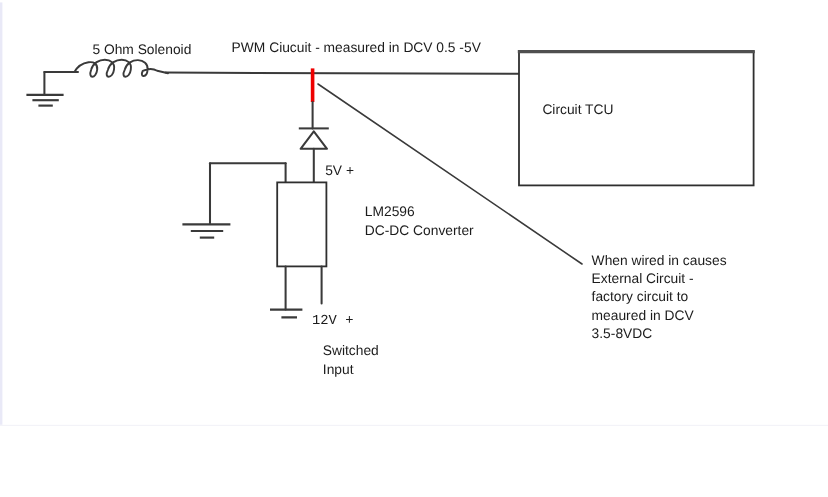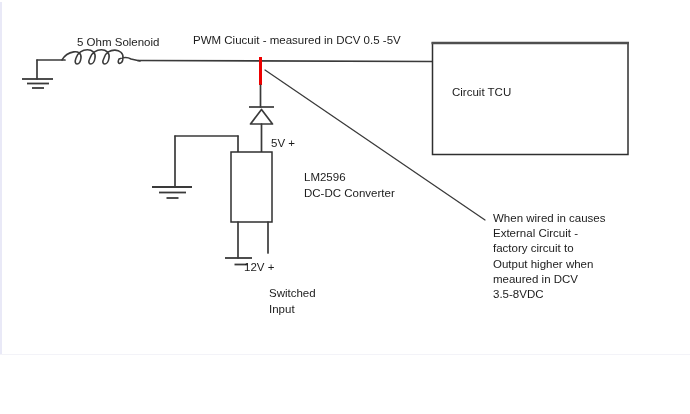--- a/index.html
+++ b/index.html
@@ -109,29 +109,28 @@
 
   <div class="lbl" style="left:452px;top:85px;">Circuit TCU</div>
 
   <div class="lbl" style="left:271px;top:136px;">5V +</div>
 
   <div class="lbl" style="left:281px;top:169px;line-height:16px;margin-left:23px;">
     <div>LM2596</div>
     <div>DC-DC Converter</div>
   </div>
 
-  <div class="lbl" style="left:244px;top:260px;">12V +</div>
+  <div class="lbl" style="left:260px;top:260px;font-family:Liberation Mono, monospace;">12V +</div>
 
   <div class="lbl" style="left:237px;top:286px;line-height:15.5px;margin-left:32px;">
     <div>Switched</div>
     <div>Input</div>
   </div>
 
   <div class="lbl" style="left:493px;top:211px;">
     <div>When wired in causes</div>
     <div>External Circuit -</div>
     <div>factory circuit to</div>
-    <div>Output higher when</div>
     <div>meaured in DCV</div>
     <div>3.5-8VDC</div>
   </div>
 
 </div>
 
 </body></html>

